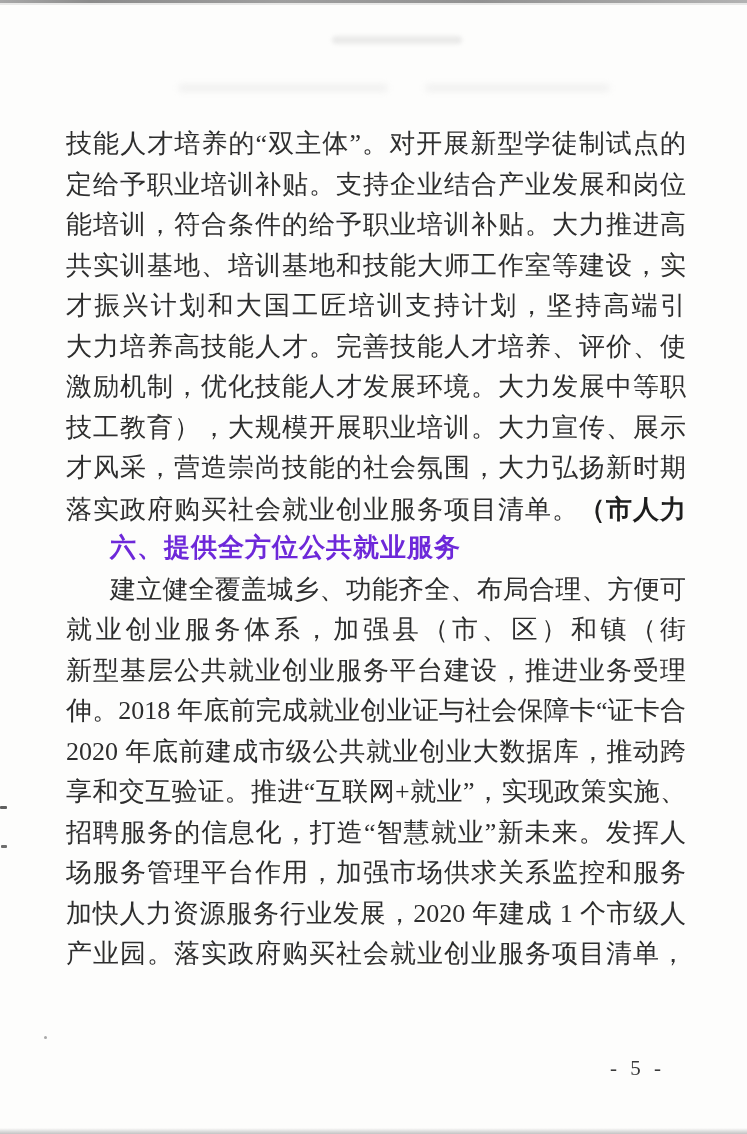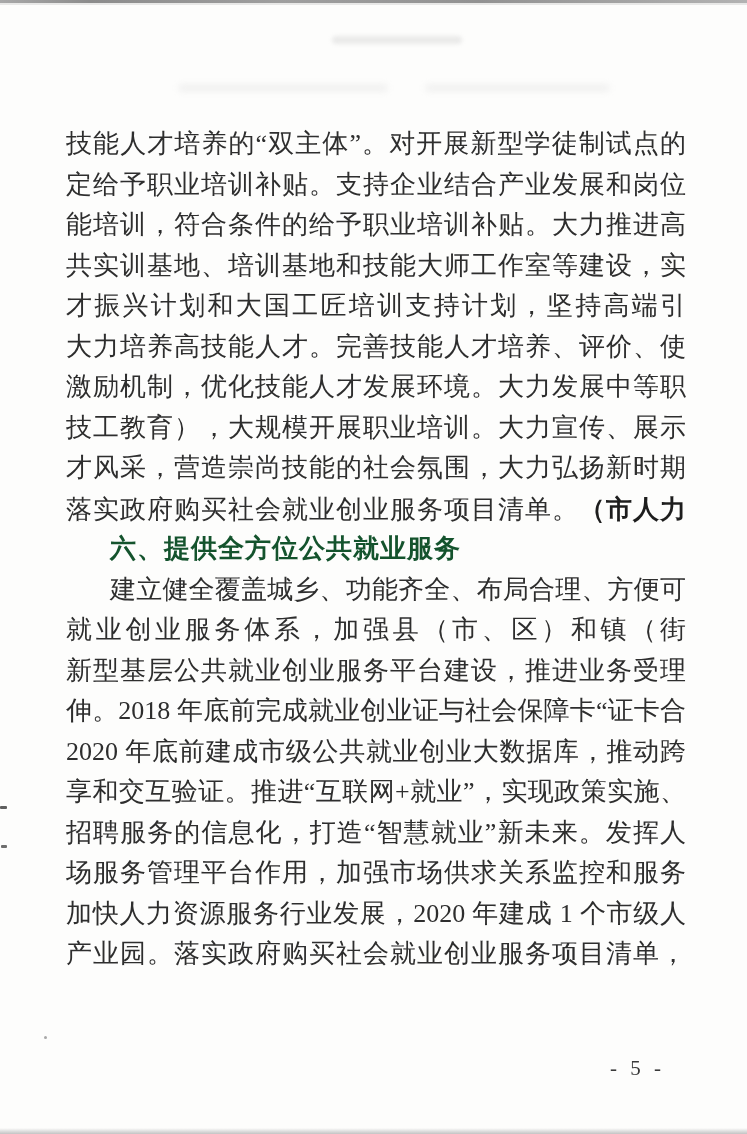--- a/index.html
+++ b/index.html
@@ -32,23 +32,23 @@
     overflow: hidden;
   }
   .line.no-stretch {
     text-align: left;
     text-align-last: auto;
   }
   .line.indent {
     padding-left: 44px;
   }
   .heading {
-    font-family: Liberation Serif, serif;
+    font-family: Liberation Mono, monospace;
     font-weight: 700;
-    color: #14532d;
+    color: #6d28d9;
     letter-spacing: 1px;
   }
   .bold-dept {
     font-family: "Liberation Sans", "DejaVu Sans", sans-serif;
     font-weight: 700;
     color: #1d1d1d;
   }
   
   .page-number {
     position: absolute;

